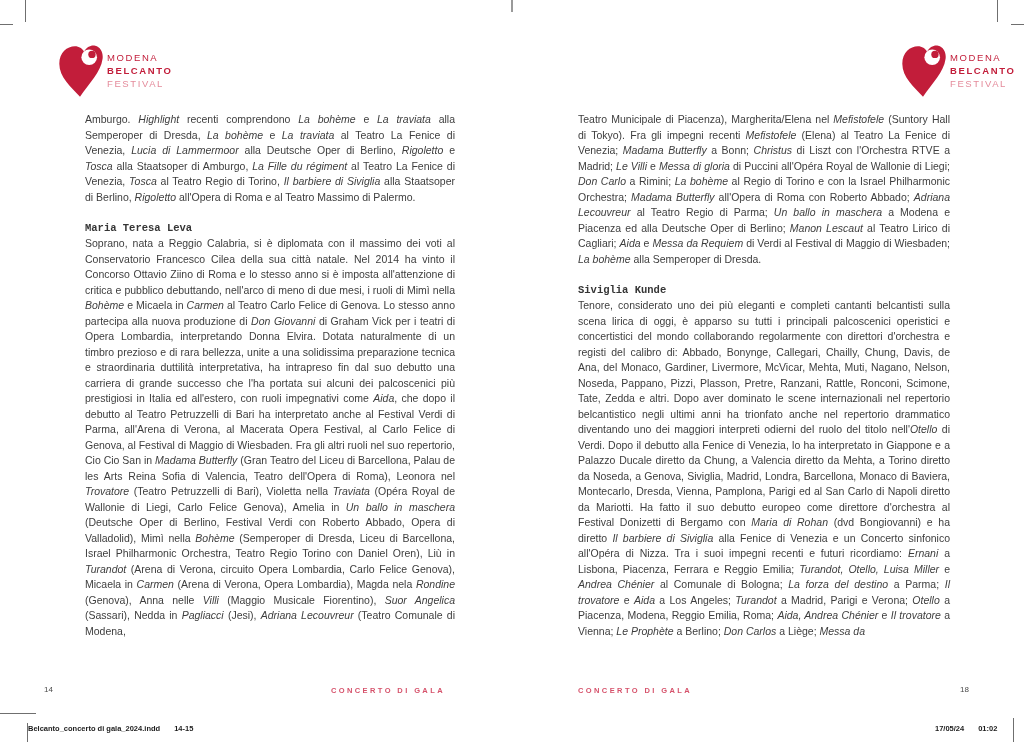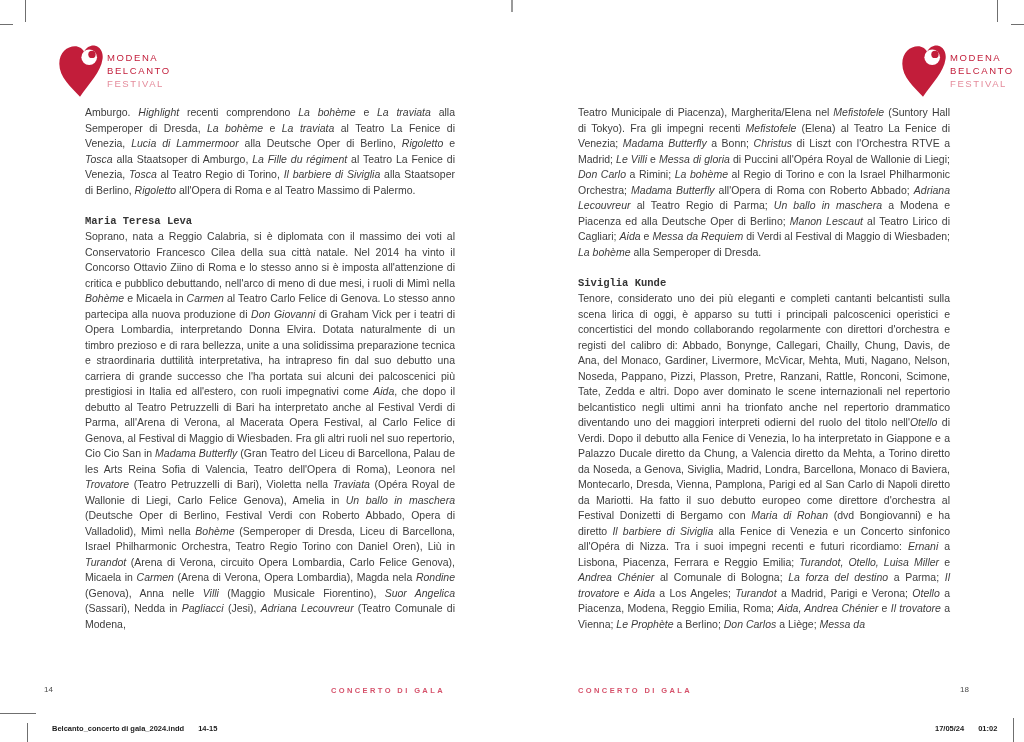--- a/index.html
+++ b/index.html
@@ -12,25 +12,25 @@
   .crop{position:absolute;background:#6f6f6f;}
   .crop.light{background:#9a9a9a;}
   
   .logo{position:absolute;display:flex;align-items:center;gap:4px;}
   .logo-heart svg{display:block;}
   .logo-text{display:flex;flex-direction:column;padding-bottom:2px;}
   .logo-text span{
     font-size:9.5px;line-height:13px;letter-spacing:1.6px;
     color:var(--brand-red);white-space:nowrap;
   }
-  .logo-text .l2{font-weight:normal;}
+  .logo-text .l2{font-weight:bold;}
   .logo-text .l3{color:var(--brand-pink);}
   
   .col{
-    position:absolute;top:105px;width:370px;
+    position:absolute;top:112px;width:370px;
     color:var(--body-text);
     font-size:10.5px;line-height:15.5px;
   }
   .col p.body{margin:0 0 15.5px 0;text-align:justify;hyphens:none;}
   .col p.body:last-child{margin-bottom:0;}
   .col h3.heading{
     margin:0;font-size:10.5px;line-height:15.5px;
     font-weight:bold;color:#353535;font-family:Liberation Mono, monospace;
   }
   
@@ -104,21 +104,21 @@
   <div class="col" style="left:578px;width:372px;">
       <p class="body">Teatro Municipale di Piacenza), Margherita/Elena nel <i>Mefistofele</i> (Suntory Hall di Tokyo). Fra gli impegni recenti <i>Mefistofele</i> (Elena) al Teatro La Fenice di Venezia; <i>Madama Butterfly</i> a Bonn; <i>Christus</i> di Liszt con l'Orchestra RTVE a Madrid; <i>Le Villi</i> e <i>Messa di gloria</i> di Puccini all'Opéra Royal de Wallonie di Liegi; <i>Don Carlo</i> a Rimini; <i>La bohème</i> al Regio di Torino e con la Israel Philharmonic Orchestra; <i>Madama Butterfly</i> all'Opera di Roma con Roberto Abbado; <i>Adriana Lecouvreur</i> al Teatro Regio di Parma; <i>Un ballo in maschera</i> a Modena e Piacenza ed alla Deutsche Oper di Berlino; <i>Manon Lescaut</i> al Teatro Lirico di Cagliari; <i>Aida</i> e <i>Messa da Requiem</i> di Verdi al Festival di Maggio di Wiesbaden; <i>La bohème</i> alla Semperoper di Dresda.</p>
       <h3 class="heading">Siviglia Kunde</h3>
       <p class="body">Tenore, considerato uno dei più eleganti e completi cantanti belcantisti sulla scena lirica di oggi, è apparso su tutti i principali palcoscenici operistici e concertistici del mondo collaborando regolarmente con direttori d'orchestra e registi del calibro di: Abbado, Bonynge, Callegari, Chailly, Chung, Davis, de Ana, del Monaco, Gardiner, Livermore, McVicar, Mehta, Muti, Nagano, Nelson, Noseda, Pappano, Pizzi, Plasson, Pretre, Ranzani, Rattle, Ronconi, Scimone, Tate, Zedda e altri. Dopo aver dominato le scene internazionali nel repertorio belcantistico negli ultimi anni ha trionfato anche nel repertorio drammatico diventando uno dei maggiori interpreti odierni del ruolo del titolo nell'<i>Otello</i> di Verdi. Dopo il debutto alla Fenice di Venezia, lo ha interpretato in Giappone e a Palazzo Ducale diretto da Chung, a Valencia diretto da Mehta, a Torino diretto da Noseda, a Genova, Siviglia, Madrid, Londra, Barcellona, Monaco di Baviera, Montecarlo, Dresda, Vienna, Pamplona, Parigi ed al San Carlo di Napoli diretto da Mariotti. Ha fatto il suo debutto europeo come direttore d'orchestra al Festival Donizetti di Bergamo con <i>Maria di Rohan</i> (dvd Bongiovanni) e ha diretto <i>Il barbiere di Siviglia</i> alla Fenice di Venezia e un Concerto sinfonico all'Opéra di Nizza. Tra i suoi impegni recenti e futuri ricordiamo: <i>Ernani</i> a Lisbona, Piacenza, Ferrara e Reggio Emilia; <i>Turandot, Otello, Luisa Miller</i> e <i>Andrea Chénier</i> al Comunale di Bologna; <i>La forza del destino</i> a Parma; <i>Il trovatore</i> e <i>Aida</i> a Los Angeles; <i>Turandot</i> a Madrid, Parigi e Verona; <i>Otello</i> a Piacenza, Modena, Reggio Emilia, Roma; <i>Aida, Andrea Chénier</i> e <i>Il trovatore</i> a Vienna; <i>Le Prophète</i> a Berlino; <i>Don Carlos</i> a Liège; <i>Messa da</i></p>
     </div>
 
   <div class="gala" style="left:578px;">CONCERTO DI GALA</div>
   <div class="page-num" style="left:960px;">18</div>
 </section>
 
-<div class="slug" style="left:52px;text-align:center;">
+<div class="slug" style="left:28px;text-align:center;">
   <span>Belcanto_concerto di gala_2024.indd</span>
   <span class="gap-lg"></span>
   <span>14-15</span>
 </div>
 <div class="slug" style="left:935px;">
   <span>17/05/24</span>
   <span class="gap-lg"></span>
   <span>01:02</span>
 </div>
 

